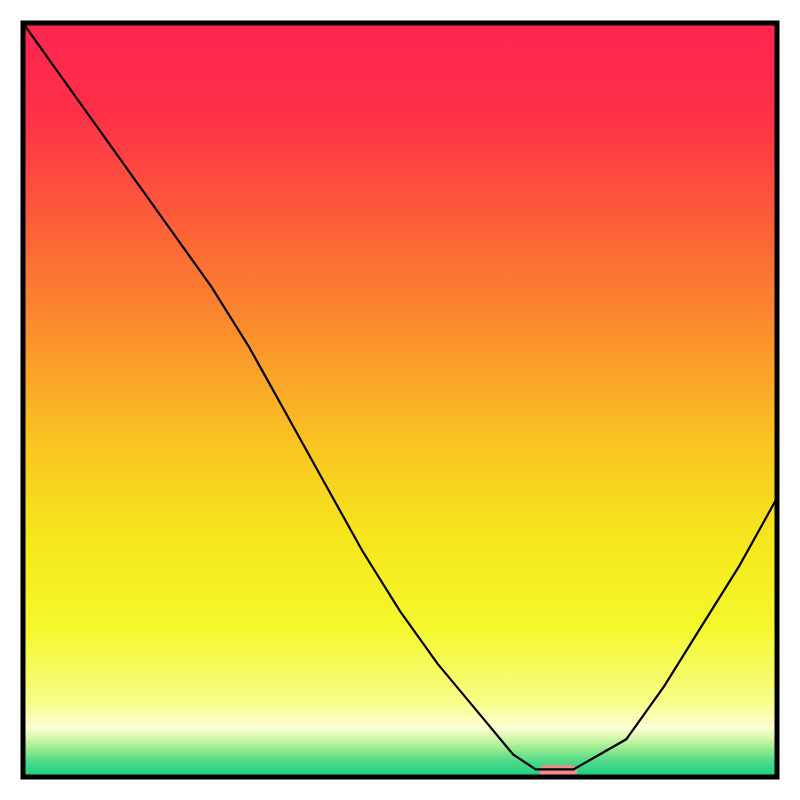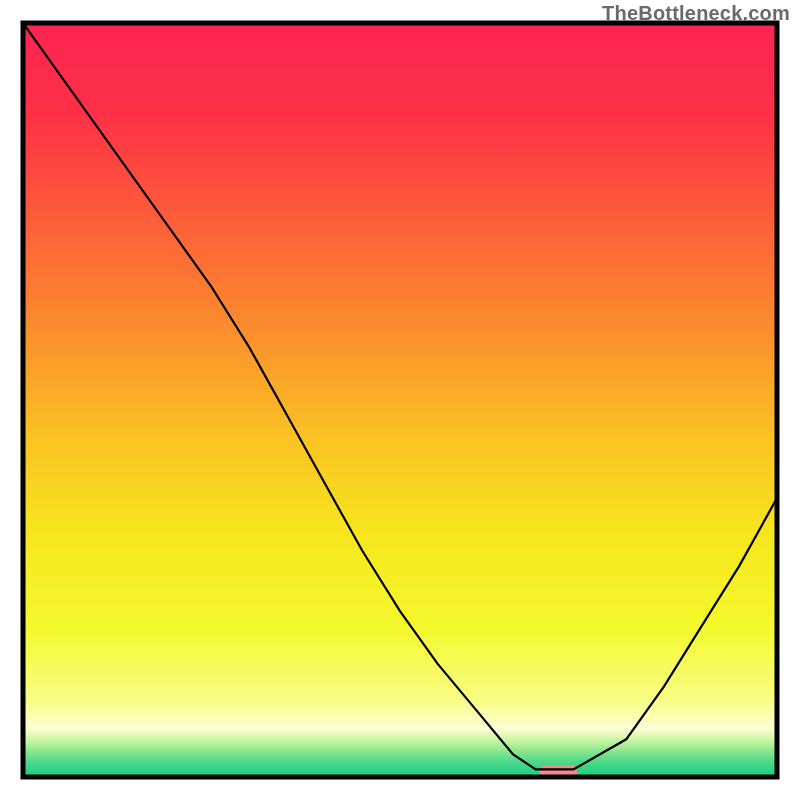--- a/index.html
+++ b/index.html
@@ -58,14 +58,13 @@
 
     <rect id="bg-rect" fill="url(#bg-grad)" x="23" y="23" width="754" height="754"></rect>
 
     <rect id="marker-pill" rx="6" ry="6" x="539.49" width="37.69999999999993" height="13" y="765" fill="#f28a8a"></rect>
 
     <path id="curve" fill="none" stroke="#000000" stroke-width="2.2" clip-path="url(#plot-clip)" d="M23.00 23.00 L60.70 75.78 L98.40 128.56 L136.10 181.34 L173.80 234.12 L211.50 286.90 L249.20 347.22 L286.90 415.08 L324.60 482.94 L362.30 550.80 L400.00 611.12 L437.70 663.90 L475.40 709.14 L513.10 754.38 L535.72 769.46 L550.80 769.46 L573.42 769.46 L626.20 739.30 L663.90 686.52 L701.60 626.20 L739.30 565.88 L777.00 498.02 "></path>
 
     <rect id="axes-frame" fill="none" stroke="#000000" stroke-width="5" x="23" y="23" width="754" height="754"></rect>
   </svg>
 
-  <div class="watermark">TheBottleneck.com</div>
 </div>
 
 </body></html>

